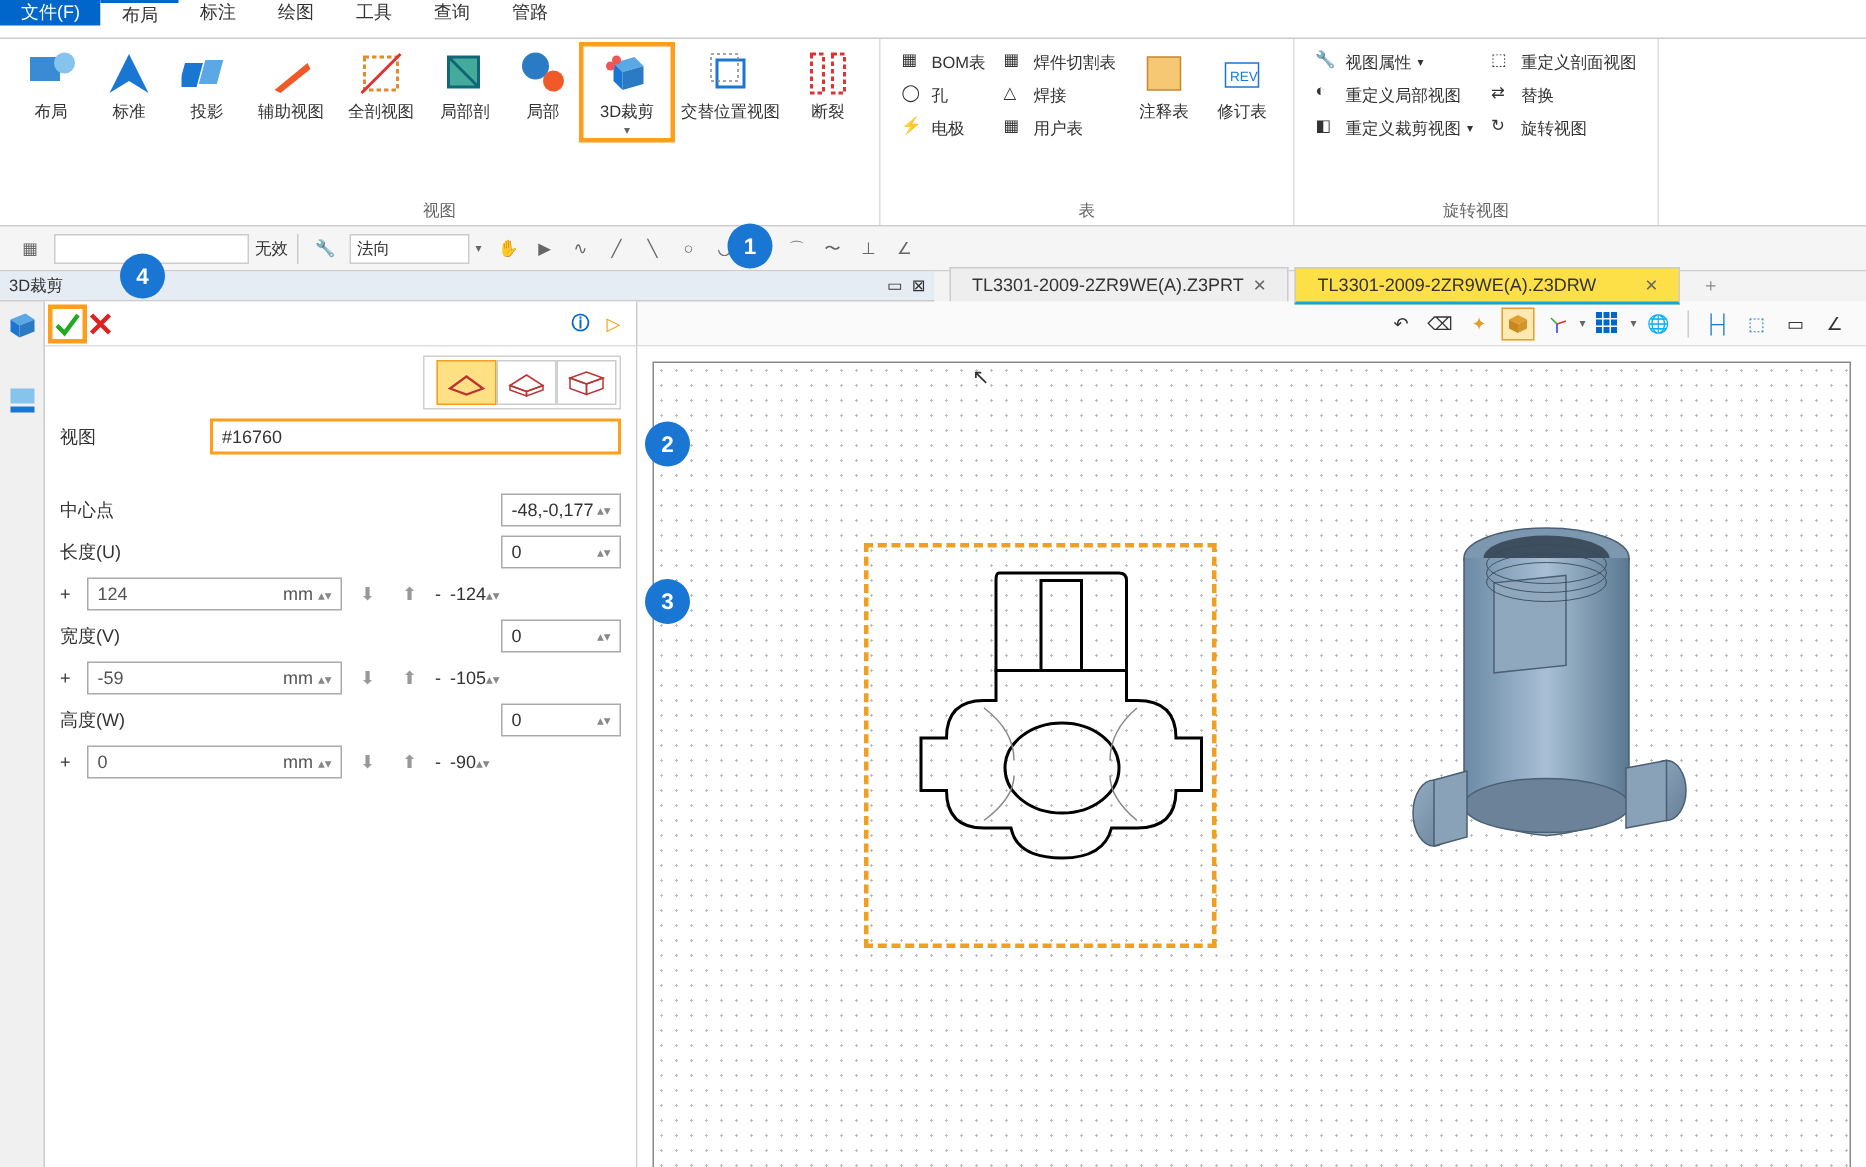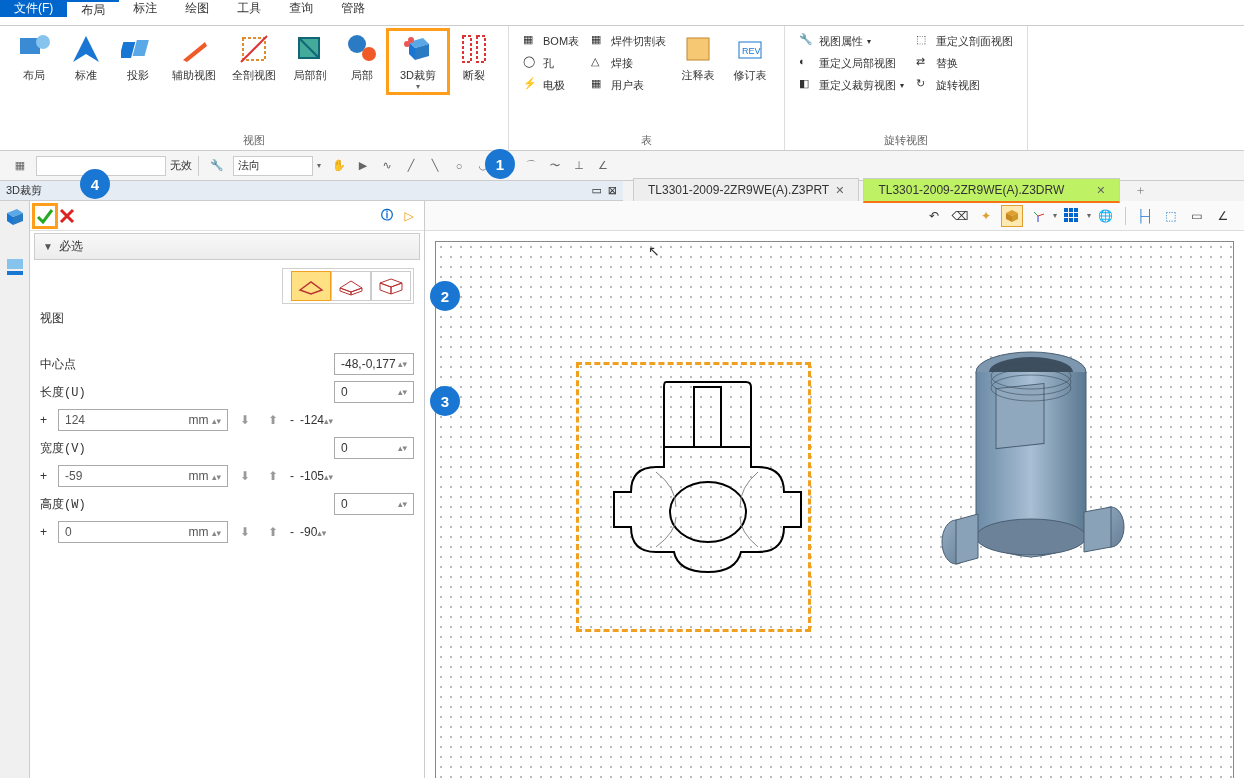--- a/index.html
+++ b/index.html
@@ -50,32 +50,32 @@
 
 .icon-row { display: flex; justify-content: flex-end; gap: 0; margin-bottom: 6px; border: 1px solid #d0d0d0; padding: 2px; width: 132px; margin-left: auto; }
 .icon-row .opt { width: 40px; height: 30px; border: 1px solid #ccc; display: flex; align-items: center; justify-content: center; cursor: pointer; }
 .icon-row .opt.sel { background: #ffe082; border-color: #f0a020; }
 
 .field-row { display: flex; align-items: center; margin-bottom: 4px; }
 .field-row label { width: 100px; font-size: 12px; }
 .field-row .inp { flex: 1; border: 2px solid #ff9e1b; height: 24px; padding: 0 6px; font-size: 12px; display: flex; align-items: center; }
 
 .setting-row { display: flex; align-items: center; margin: 6px 0; }
-.setting-row label { width: 100px; font-size: 12px; font-family: Liberation Mono, monospace; }
+.setting-row label { width: 100px; font-size: 12px; }
 .setting-row .numbox { width: 80px; border: 1px solid #aaa; height: 22px; padding: 0 6px; display: flex; align-items: center; justify-content: space-between; font-size: 12px; }
 .pair-row { display: flex; align-items: center; gap: 6px; margin: 4px 0; font-size: 12px; }
 .pair-row .plus { width: 12px; }
 .pair-row .unit { color: #555; border: 1px solid #aaa; height: 22px; padding: 0 6px; display: flex; align-items: center; width: 170px; justify-content: space-between; }
 .pair-row .arrowbtn { width: 22px; height: 22px; color: #999; display: flex; align-items: center; justify-content: center; }
 
 
 .canvas-area { flex: 1; display: flex; flex-direction: column; }
 .file-tabs { height: 26px; display: flex; align-items: flex-end; padding-left: 20px; background: #f3f3f3; border-bottom: 2px solid #1976d2; }
 .file-tab { padding: 4px 14px; font-size: 12px; border: 1px solid #ccc; border-bottom: none; background: #eee; margin-right: 4px; display: flex; align-items: center; gap: 6px; cursor: pointer; }
-.file-tab.active { background: #bef264; border-bottom: 2px solid #f97316; position: relative; top: 2px; gap: 32px; }
+.file-tab.active { background: #fde047; border-bottom: 2px solid #0ea5e9; position: relative; top: 2px; gap: 32px; }
 .file-tab .close { color: #666; font-size: 11px; }
 .file-tabs .plus { padding: 2px 10px; color: #888; }
 
 .canvas-toolbar { height: 30px; background: #fafafa; display: flex; justify-content: flex-end; align-items: center; padding: 0 10px; gap: 4px; border-bottom: 1px solid #ddd; }
 .ctb-btn { width: 22px; height: 22px; display: flex; align-items: center; justify-content: center; cursor: pointer; border: 1px solid transparent; }
 .ctb-grid { width: 16px; height: 16px; display: grid; grid-template-columns: repeat(3,4px); grid-template-rows: repeat(3,4px); gap: 1px; }
 .ctb-grid span { background: #0066cc; }
 
 .viewport { flex: 1; position: relative; background: #fff; }
 .sheet { position: absolute; left: 10px; top: 10px; right: 10px; bottom: 10px; border: 1px solid #888; background-image: radial-gradient(circle, #bbb 0.8px, transparent 0.8px); background-size: 10px 10px; }
@@ -166,20 +166,29 @@
             <svg width="34" height="34">
               <polygon points="8,10 22,6 28,12 14,16" fill="#5aa9e6"></polygon>
               <polygon points="8,10 14,16 14,28 8,22" fill="#1976d2"></polygon>
               <polygon points="14,16 28,12 28,24 14,28" fill="#2a7bc4"></polygon>
               <circle cx="10" cy="8" r="3" fill="#e55"></circle>
               <circle cx="6" cy="12" r="3" fill="#e55"></circle>
             </svg>
           </div>
         <div class="lbl">3D裁剪</div>
         <div style="font-size:8px;color:#666">▾</div>
+      </div>
+      <div class="rbtn-big" style="width:78px">
+        <div class="ico">
+            <svg width="34" height="34">
+              <rect x="8" y="8" width="18" height="18" fill="none" stroke="#1976d2" stroke-width="2"></rect>
+              <rect x="4" y="4" width="18" height="18" fill="none" stroke="#888" stroke-width="1" stroke-dasharray="2,2"></rect>
+            </svg>
+          </div>
+        <div class="lbl">交替位置视图</div>
       </div>
       <div class="rbtn-big">
         <div class="ico">
             <svg width="34" height="34">
               <rect x="6" y="4" width="8" height="26" fill="none" stroke="#d33" stroke-width="2" stroke-dasharray="3,2"></rect>
               <rect x="20" y="4" width="8" height="26" fill="none" stroke="#d33" stroke-width="2" stroke-dasharray="3,2"></rect>
             </svg>
           </div>
         <div class="lbl">断裂</div>
       </div>
@@ -347,21 +356,20 @@
       <div class="abtn">
           <svg width="20" height="20">
             <path d="M4,4 L16,16 M16,4 L4,16" stroke="#d22" stroke-width="3"></path>
           </svg>
         </div>
       <div class="spacer"></div>
       <div class="abtn" style="color:#06c;font-weight:bold">ⓘ</div>
       <div class="abtn" style="color:#e90">▷</div>
     </div>
 
-    <div class="section-hdr">必选</div>
     <div class="section-body">
       <div class="icon-row">
         <div class="opt sel">
             <svg width="30" height="20">
               <polygon points="4,14 15,6 26,14 15,18" fill="none" stroke="#b33" stroke-width="1.5"></polygon>
             </svg>
           </div>
         <div class="opt">
             <svg width="30" height="20">
               <polygon points="4,12 15,5 26,12 15,16" fill="none" stroke="#b33"></polygon>
@@ -372,20 +380,21 @@
         <div class="opt">
             <svg width="30" height="20">
               <polygon points="4,7 15,3 26,7 15,11" fill="none" stroke="#b33"></polygon>
               <polygon points="4,7 15,11 15,18 4,14" fill="none" stroke="#b33"></polygon>
               <polygon points="15,11 26,7 26,14 15,18" fill="none" stroke="#b33"></polygon>
             </svg>
           </div>
       </div>
       <div class="field-row">
         <label>视图</label>
+        <div class="inp">#16760</div>
       </div>
     </div>
 
     <div class="section-body">
       <div class="setting-row">
         <label>中心点</label>
         <span style="flex:1"></span>
         <div class="numbox">
             <span>-48,-0,177</span>
             <span style="font-size:9px;color:#888">▴▾</span>

